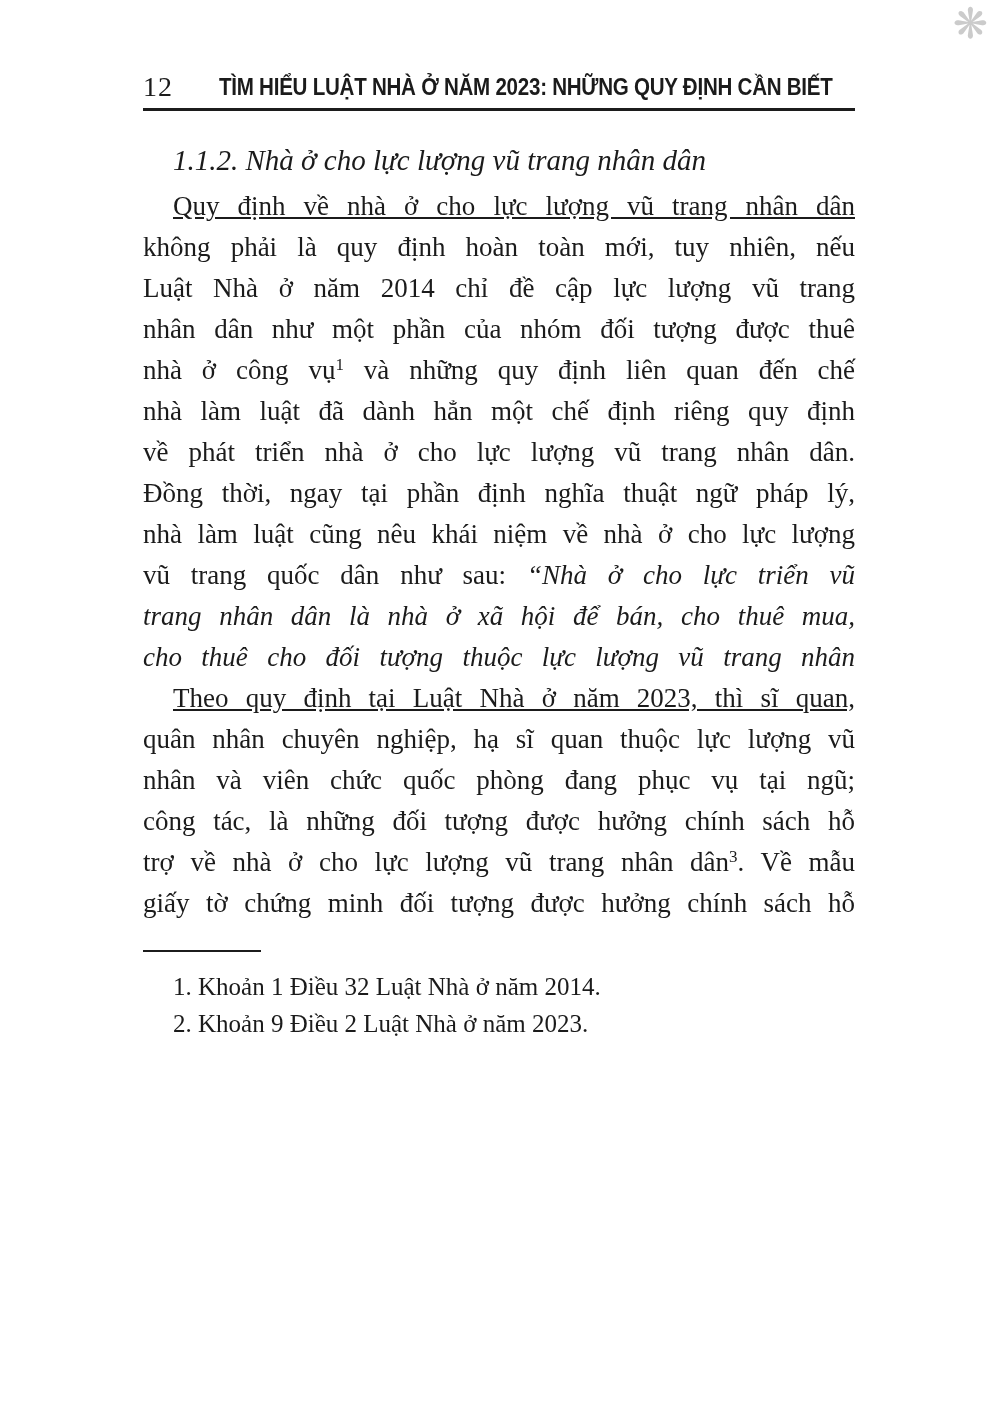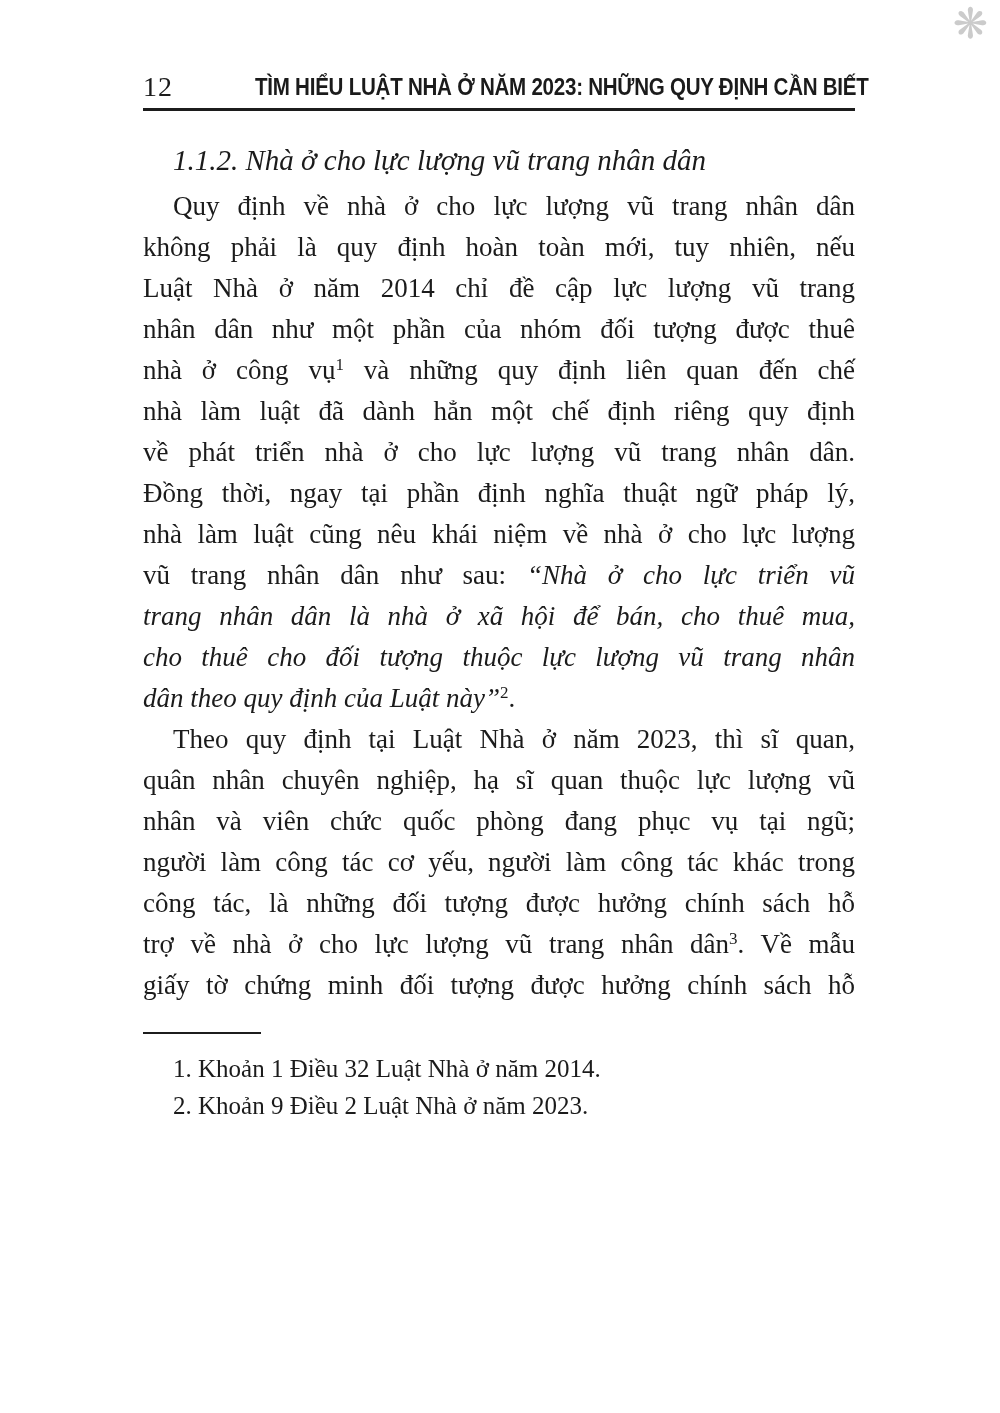--- a/index.html
+++ b/index.html
@@ -28,21 +28,20 @@
   }
   
   .running-header {
     margin-top: 72px;
     display: flex;
     align-items: center;
     border-bottom: 3px solid #1c1c1c;
     padding-bottom: 6px;
     line-height: 30px;
     white-space: nowrap;
-    gap: 36px;
   }
   .page-number {
     font-size: 28px;
     letter-spacing: 1px;
     flex: 0 0 auto;
   }
   .running-title {
     display: inline-block;
     margin-left: 46px;
     font-family: "Liberation Sans", "DejaVu Sans", sans-serif;
@@ -60,21 +59,21 @@
     line-height: 42px;
     text-indent: 30px;
   }
   
   .body-text { margin-top: 5px; font-size: 27px; }
   .line {
     line-height: 41px;
     text-align: justify;
     text-align-last: justify;
   }
-  .line.first { text-indent: 30px; }
+  .line.first { text-indent: 30px; text-decoration: underline; }
   .line.last { text-align-last: left; }
   .it { font-style: italic; }
   .sup {
     font-size: 17px;
     line-height: 0;
     vertical-align: 9px;
   }
   
   .footnote-sep {
     margin-top: 26px;
@@ -106,28 +105,26 @@
   <div class="body-text">
       <div class="line first"><span>Quy định về nhà ở cho lực lượng vũ trang nhân dân</span></div>
       <div class="line"><span>không phải là quy định hoàn toàn mới, tuy nhiên, nếu</span></div>
       <div class="line"><span>Luật Nhà ở năm 2014 chỉ đề cập lực lượng vũ trang</span></div>
       <div class="line"><span>nhân dân như một phần của nhóm đối tượng được thuê</span></div>
       <div class="line"><span>nhà ở công vụ</span><span class="sup">1</span><span> và những quy định liên quan đến chế</span></div>
       <div class="line"><span>nhà làm luật đã dành hẳn một chế định riêng quy định</span></div>
       <div class="line"><span>về phát triển nhà ở cho lực lượng vũ trang nhân dân.</span></div>
       <div class="line"><span>Đồng thời, ngay tại phần định nghĩa thuật ngữ pháp lý,</span></div>
       <div class="line"><span>nhà làm luật cũng nêu khái niệm về nhà ở cho lực lượng</span></div>
-      <div class="line"><span>vũ trang nhân dân như sau: </span><span class="it">“Nhà ở cho lực triển vũ</span></div>
+      <div class="line"><span>vũ trang quốc dân như sau: </span><span class="it">“Nhà ở cho lực triển vũ</span></div>
       <div class="line"><span class="it">trang nhân dân là nhà ở xã hội để bán, cho thuê mua,</span></div>
       <div class="line"><span class="it">cho thuê cho đối tượng thuộc lực lượng vũ trang nhân</span></div>
-      <div class="line last"><span class="it">dân theo quy định của Luật này”</span><span class="sup">2</span><span>.</span></div>
       <div class="line first"><span>Theo quy định tại Luật Nhà ở năm 2023, thì sĩ quan,</span></div>
       <div class="line"><span>quân nhân chuyên nghiệp, hạ sĩ quan thuộc lực lượng vũ</span></div>
       <div class="line"><span>nhân và viên chức quốc phòng đang phục vụ tại ngũ;</span></div>
-      <div class="line"><span>người làm công tác cơ yếu, người làm công tác khác trong</span></div>
       <div class="line"><span>công tác, là những đối tượng được hưởng chính sách hỗ</span></div>
       <div class="line"><span>trợ về nhà ở cho lực lượng vũ trang nhân dân</span><span class="sup">3</span><span>. Về mẫu</span></div>
       <div class="line"><span>giấy tờ chứng minh đối tượng được hưởng chính sách hỗ</span></div>
     </div>
 
   <hr class="footnote-sep">
 
   <div class="footnotes">
       <div class="footnote">1. Khoản 1 Điều 32 Luật Nhà ở năm 2014.</div>
       <div class="footnote">2. Khoản 9 Điều 2 Luật Nhà ở năm 2023.</div>

